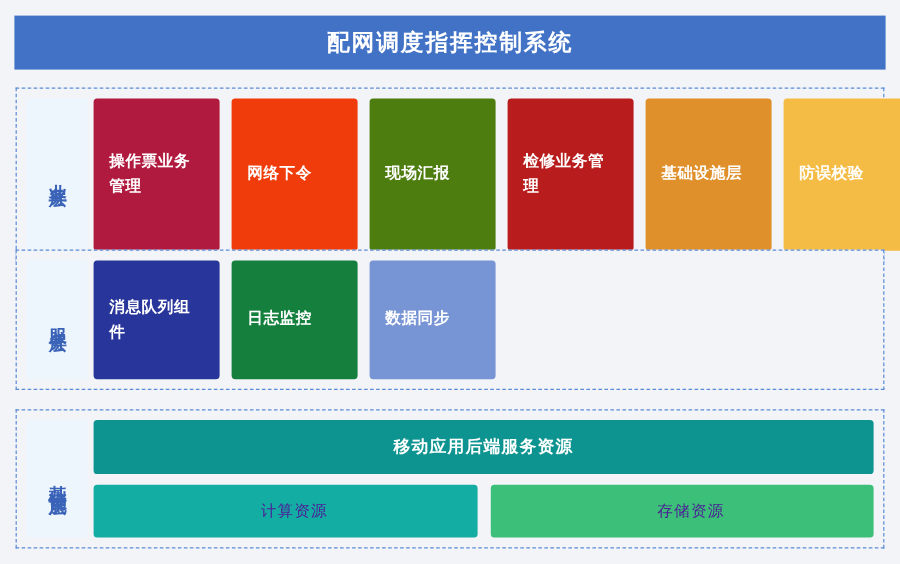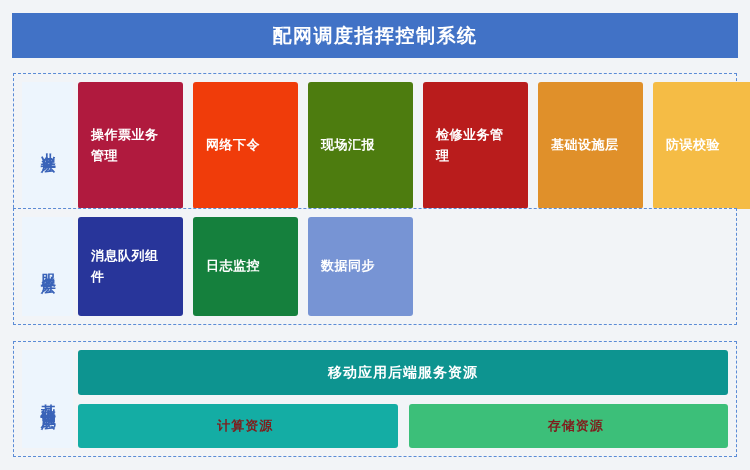--- a/index.html
+++ b/index.html
@@ -92,23 +92,23 @@
     color: #FFFFFF;
     font-size: 14px;
     font-weight: bold;
     letter-spacing: 1px;
     display: flex; align-items: center; justify-content: center;
   }
   .infra-row { flex: 1 1 auto; display: flex; gap: 11px; }
   .infra-cell {
     flex: 1 1 0;
     border-radius: 3px;
-    color: #7f1d1d;
+    color: #4c1d95;
     font-size: 13px;
-    font-weight: bold;
+    font-weight: normal;
     letter-spacing: 1px;
     display: flex; align-items: center; justify-content: center; padding-left: 15px;
   }
 </style>
 </head>
 <body style="background: rgb(242, 244, 247);">
 
 <div id="app">
 
   <div class="header-bar" style="background: rgb(65, 114, 198);">

